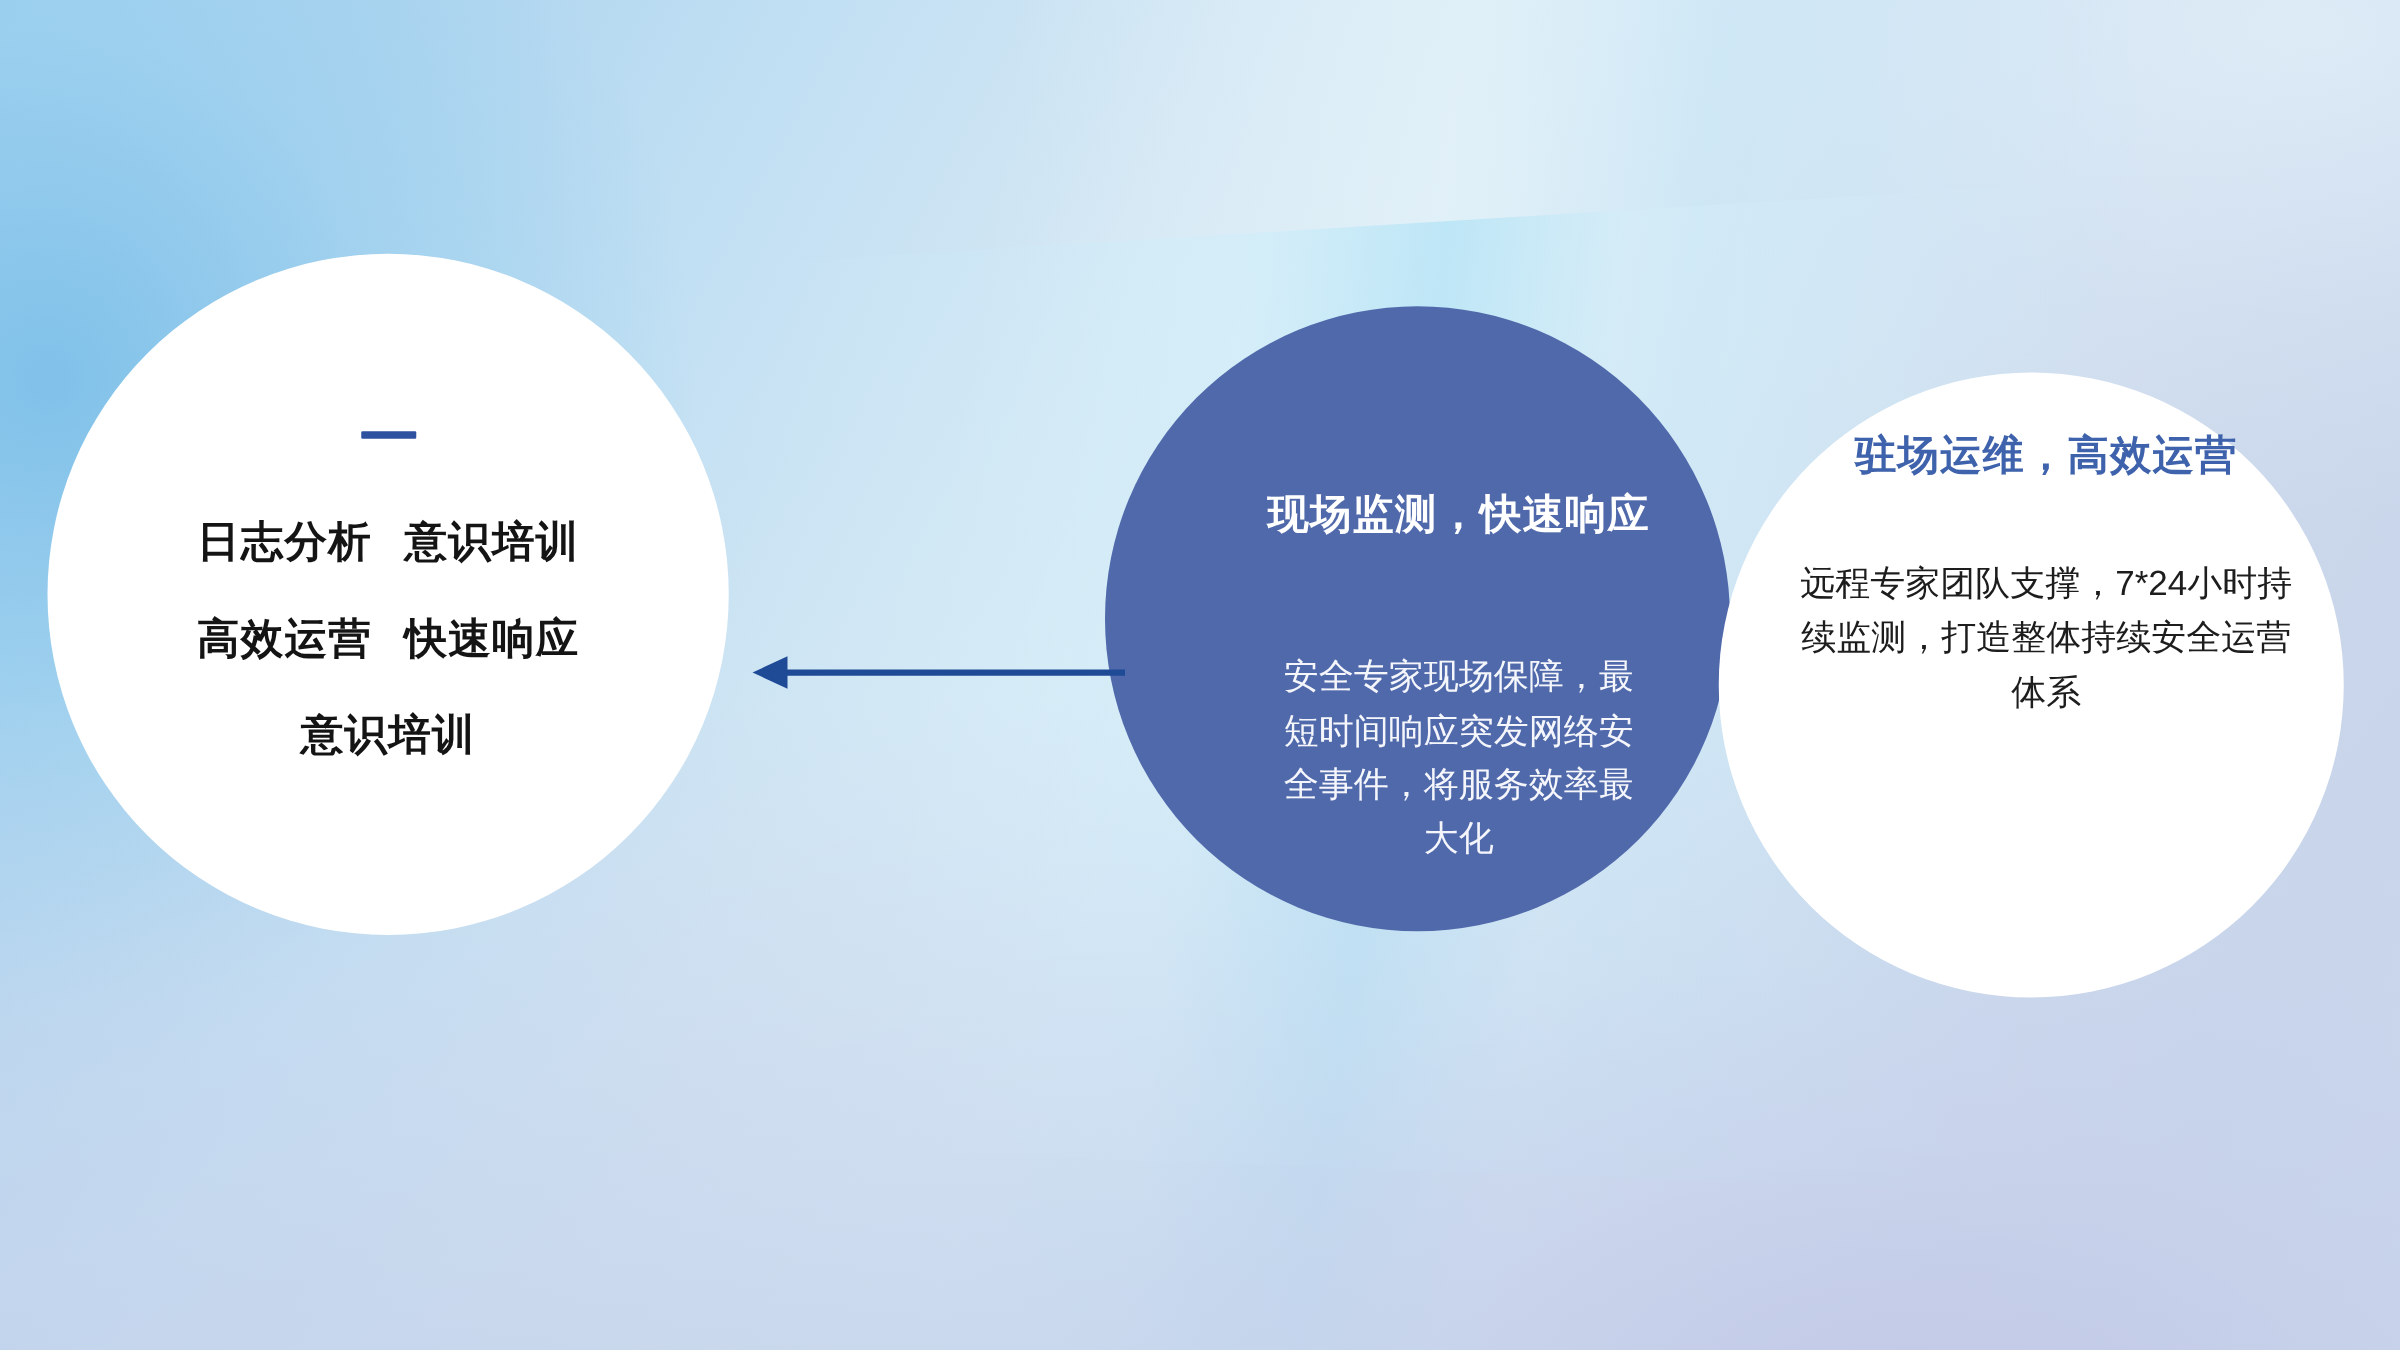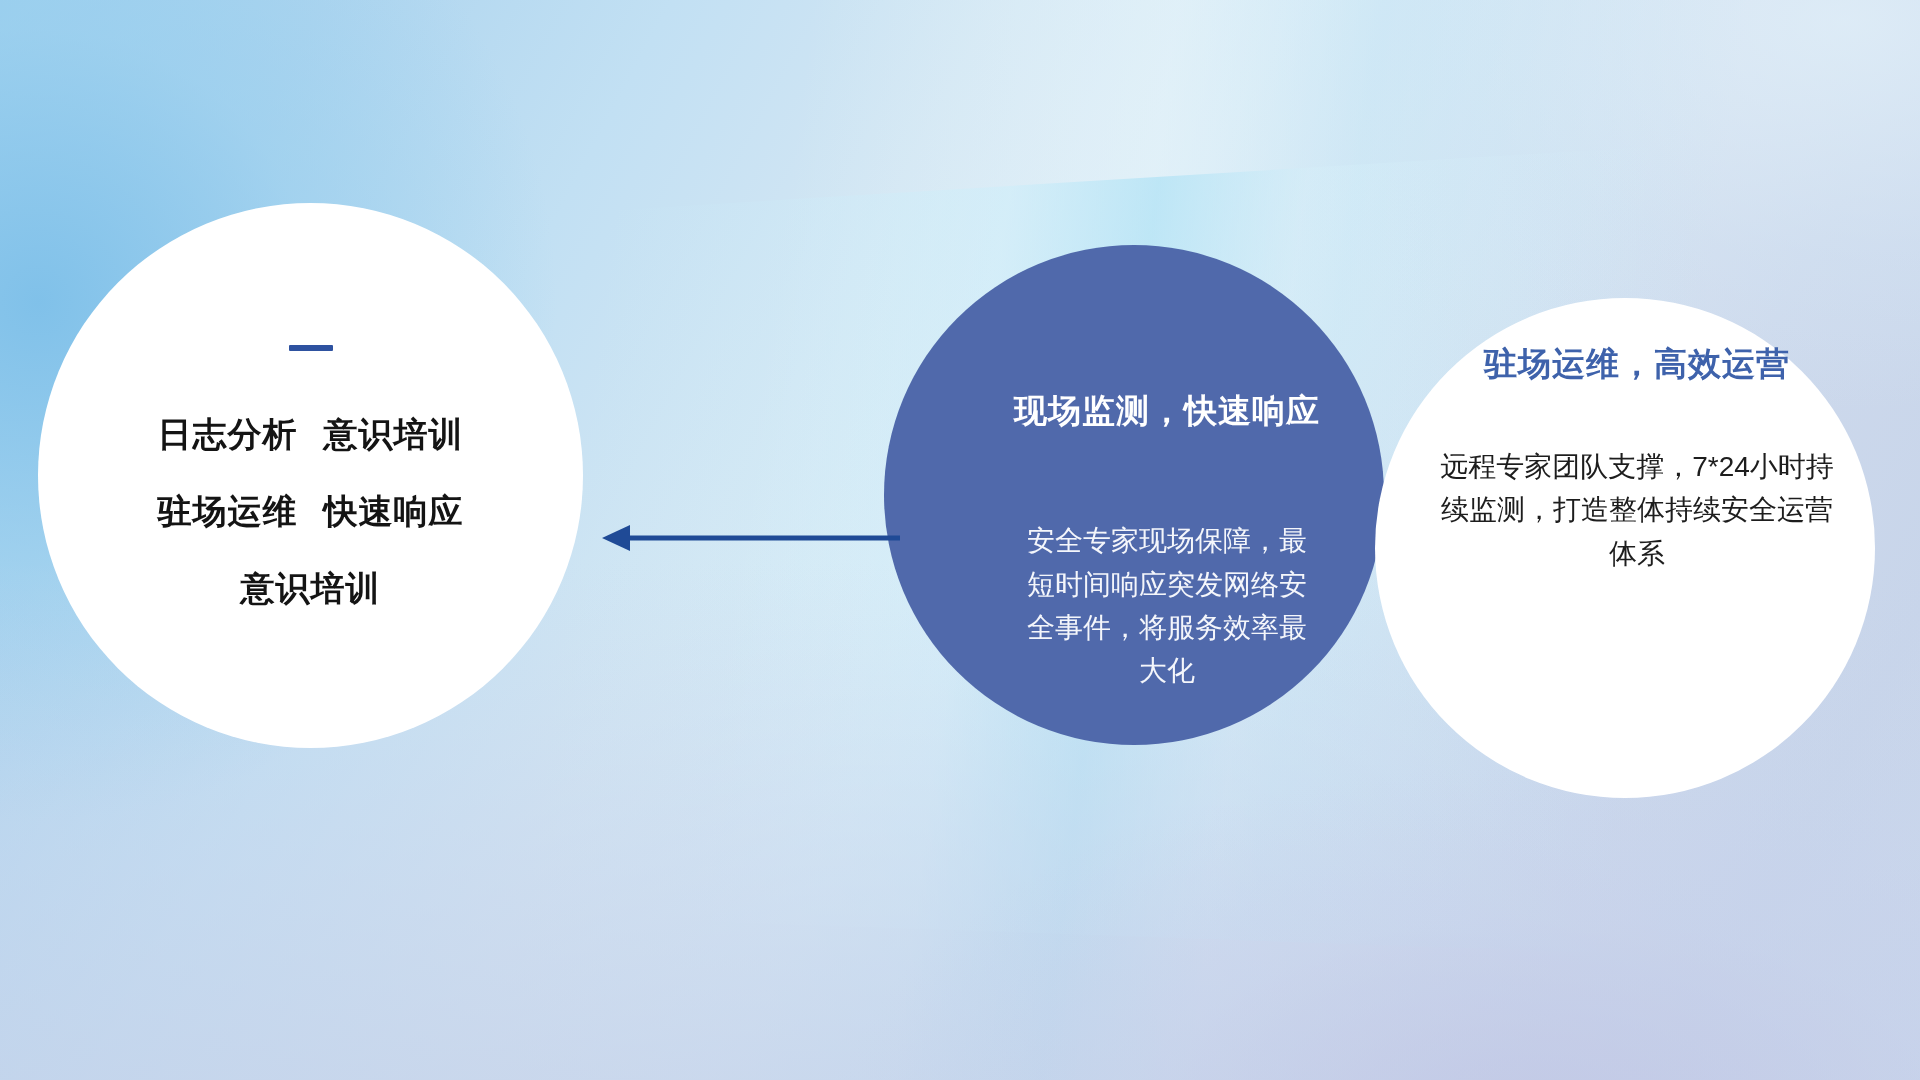--- a/index.html
+++ b/index.html
@@ -170,21 +170,21 @@
       <polygon points="2,16 30,3 30,29" fill="#1f4a96"></polygon>
     </svg>
   </div>
 
   <div id="left-content">
     <div id="accent-dash"></div>
     <div class="left-line">
       <span>日志分析</span><span class="gap"></span><span>意识培训</span>
     </div>
     <div class="left-line">
-      <span>驻场运维</span><span class="gap"></span><span>快速响应</span>
+      <span>高效运营</span><span class="gap"></span><span>快速响应</span>
     </div>
     <div class="left-line">
       <span>意识培训</span>
     </div>
   </div>
 
   <div id="middle-content">
     <div id="middle-title">现场监测，快速响应</div>
     <div id="middle-body">安全专家现场保障，最短时间响应突发网络安全事件，将服务效率最大化</div>
   </div>

